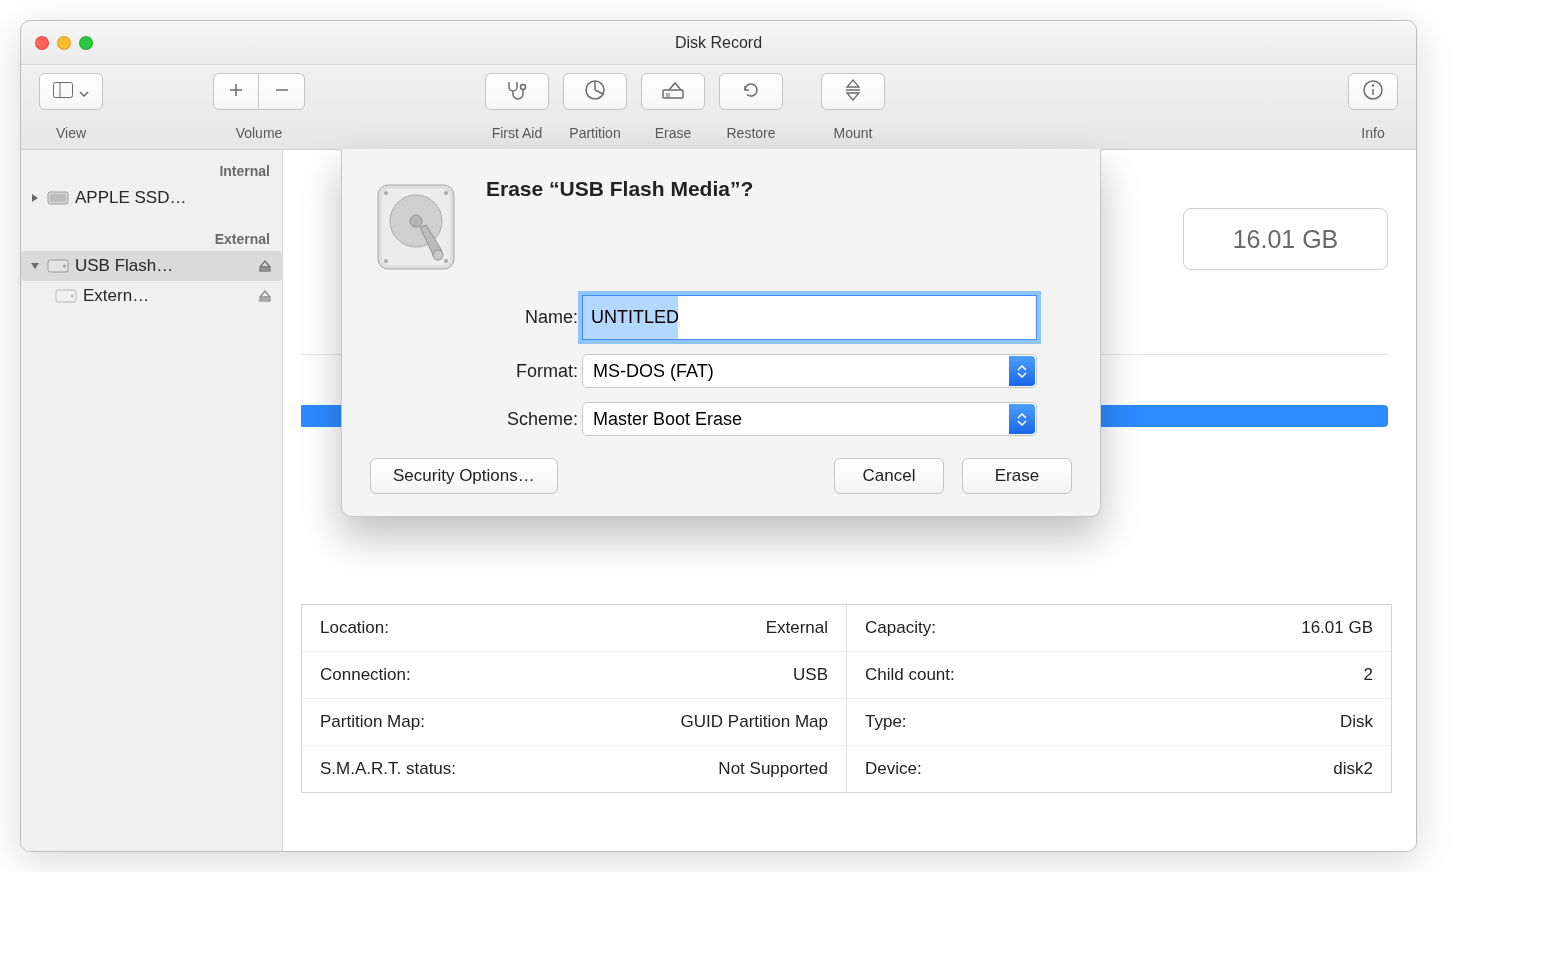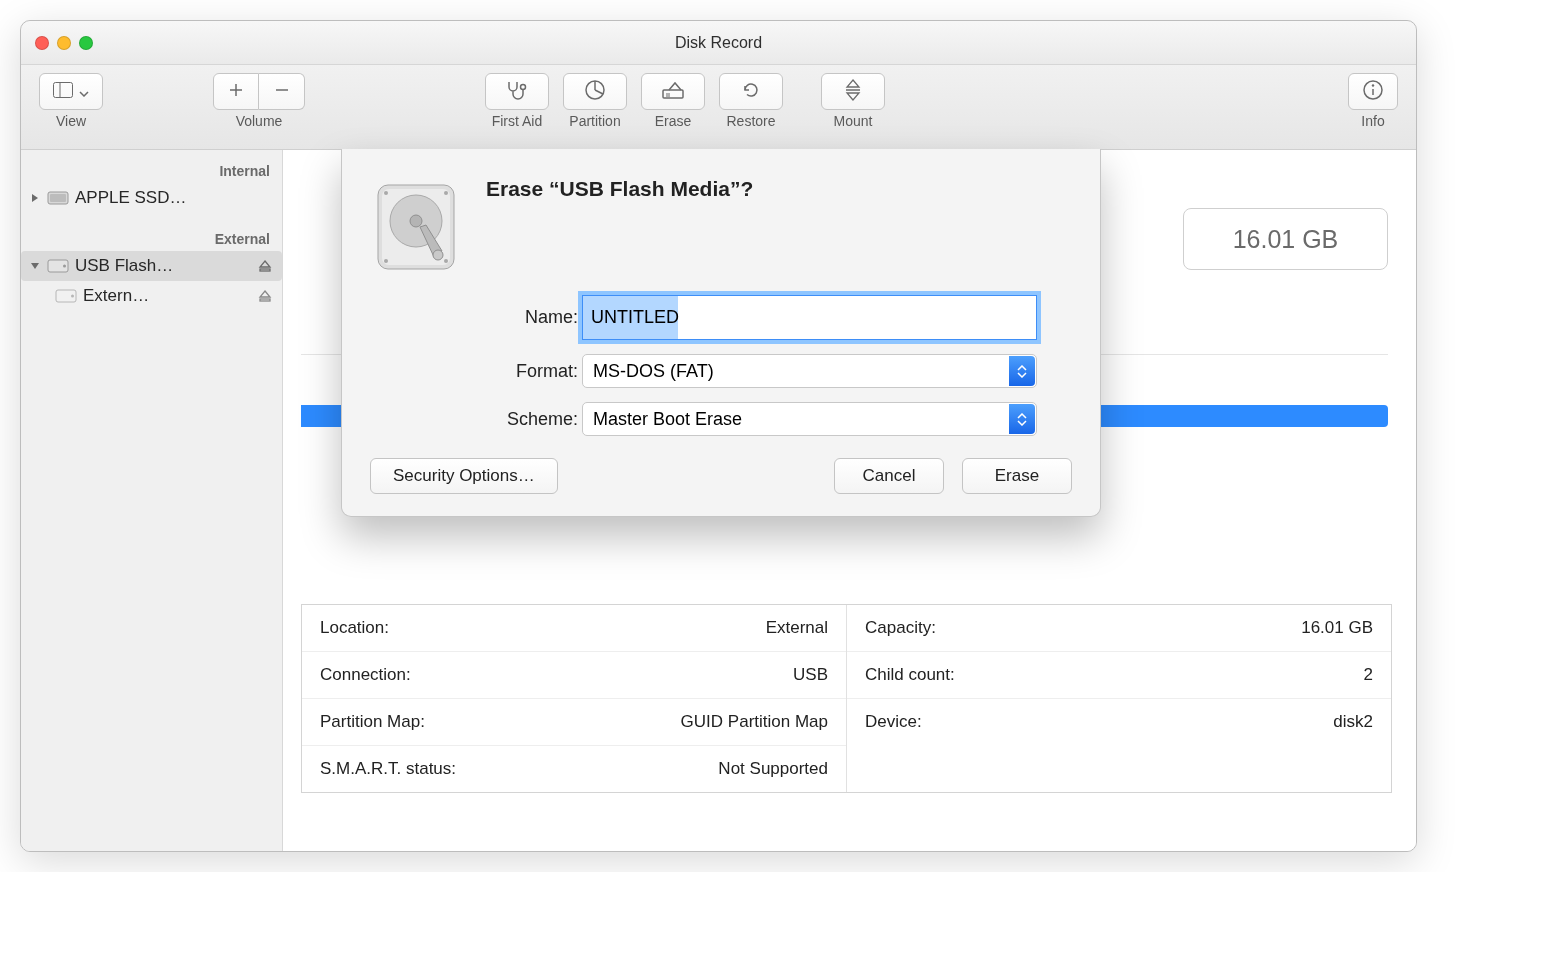--- a/index.html
+++ b/index.html
@@ -10,21 +10,21 @@
 .titlebar { height: 44px; display: flex; align-items: center; padding-left: 14px; border-top-left-radius:10px; border-top-right-radius:10px; background: linear-gradient(#f7f7f7,#eaeaea); border-bottom:1px solid #d6d6d6; }
 .traffic { display: flex; gap: 8px; }
 .traffic span { width: 14px; height: 14px; border-radius: 50%; border: 0.5px solid rgba(0,0,0,0.15); }
 .red { background: #ff5f57; }
 .yellow { background: #febc2e; }
 .green { background: #28c840; }
 .win-title { position: absolute; left:0; right:0; text-align:center; font-size:16px; color:#2f2f2f; font-weight:400; }
 
 
 .toolbar { height: 85px; display:flex; align-items:flex-start; padding: 8px 18px 0 18px; border-bottom:1px solid #cfcfcf; background: linear-gradient(#f1f1f1,#e6e6e6); }
-.tool-group { display:flex; flex-direction:column; align-items:center; gap:3px; }
+.tool-group { display:flex; flex-direction:column; align-items:center; gap:15px; }
 .tool-buttons { display:flex; }
 .tool-btn { height:37px; background: linear-gradient(#ffffff,#f6f6f6); border:1px solid #c5c5c5; border-radius:6px; display:flex; align-items:center; justify-content:center; color:#555; }
 .tool-btn svg { pointer-events:none; }
 .seg-left { border-top-right-radius:0; border-bottom-right-radius:0; }
 .seg-right { border-top-left-radius:0; border-bottom-left-radius:0; border-left:none; }
 .tool-label { font-size:14px; color:#5a5a5a; }
 .spacer { flex:1; }
 
 
 .content { display:flex; height: calc(100% - 129px); }
@@ -275,20 +275,24 @@
             </div>
         </div>
         <div class="details-col">
           <div class="d-row">
               <span class="d-label">Capacity:</span>
               <span class="d-value">16.01 GB</span>
             </div>
           <div class="d-row">
               <span class="d-label">Child count:</span>
               <span class="d-value">2</span>
+            </div>
+          <div class="d-row">
+              <span class="d-label">Type:</span>
+              <span class="d-value">Disk</span>
             </div>
           <div class="d-row">
               <span class="d-label">Device:</span>
               <span class="d-value">disk2</span>
             </div>
         </div>
       </div>
     </div>
   </div>
 

